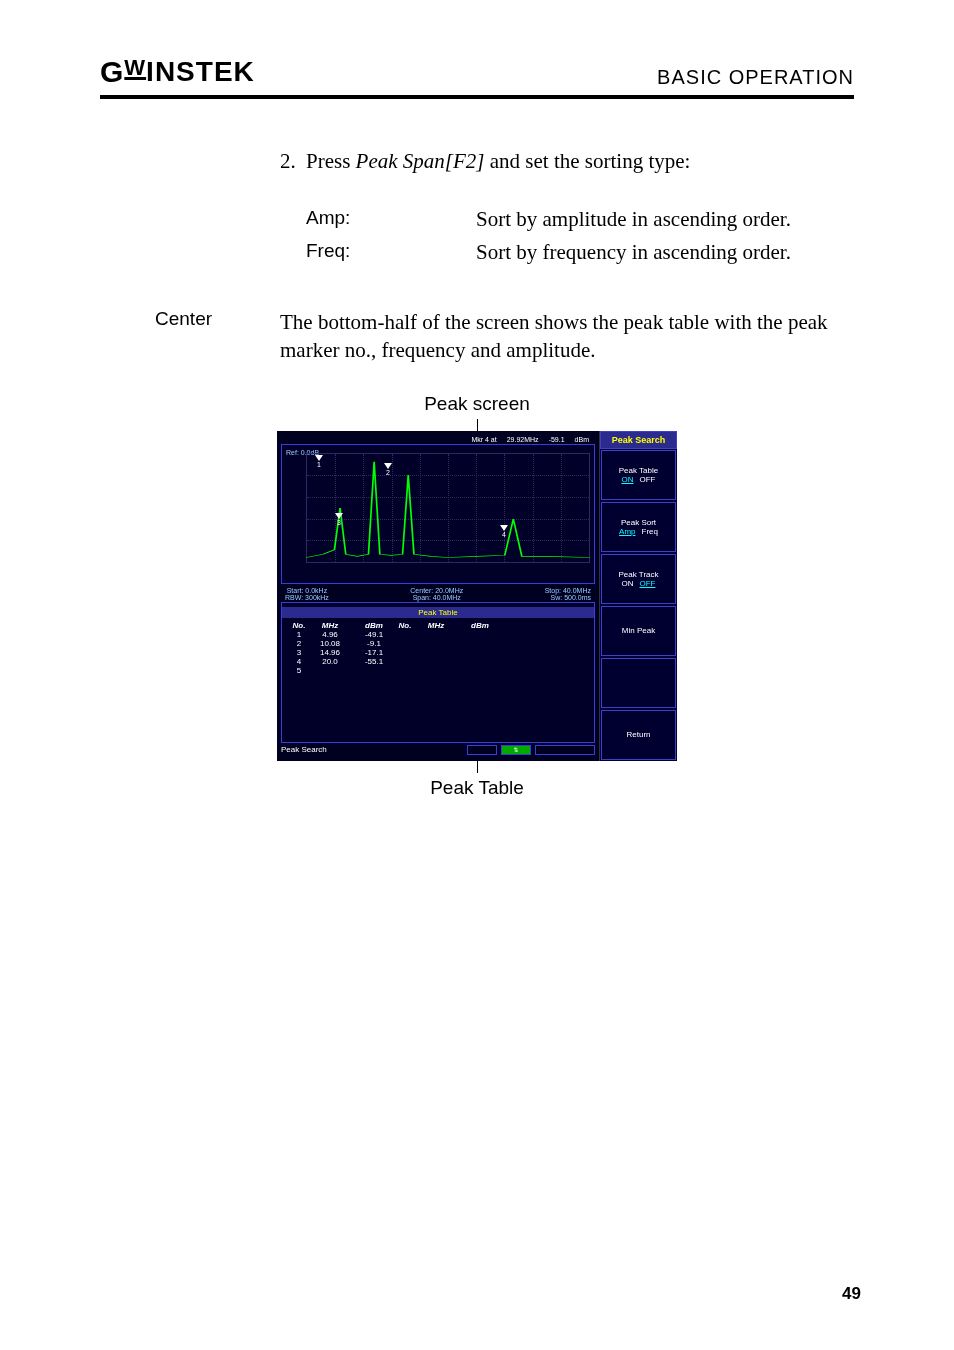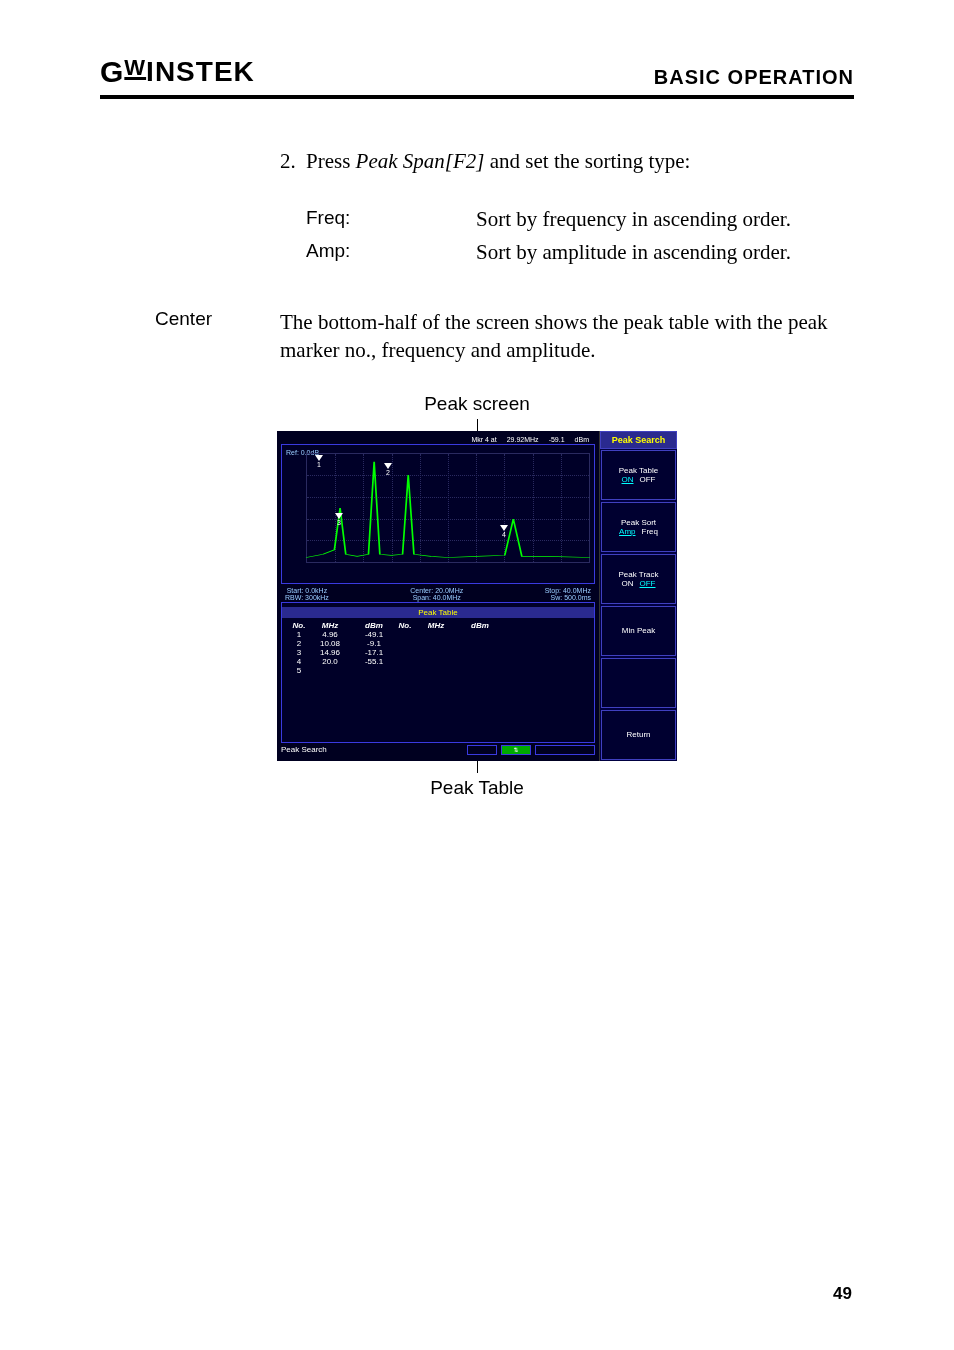--- a/index.html
+++ b/index.html
@@ -26,21 +26,21 @@
     letter-spacing: 1px;
     font-size: 28px;
     display: flex;
     align-items: center;
   }
   .logo-g { font-size: 30px; }
   .logo-w { font-size: 22px; position: relative; top: -4px; }
   .logo-underline { text-decoration: underline; text-decoration-thickness: 3px; }
   .section-title {
     font-family: Arial, sans-serif;
-    font-weight: 700;
+    font-weight: 400;
     font-size: 20px;
     letter-spacing: 1px;
   }
   .content-row { display: flex; }
   .leftcol { width: 180px; flex-shrink: 0; padding-left: 55px; font-family: Arial, sans-serif; font-size: 19px; }
   .rightcol { flex: 1; font-size: 21px; line-height: 1.35; }
   .step-line { display: flex; }
   .step-num { width: 26px; flex-shrink: 0; }
   .step-body { flex: 1; }
   .italic { font-style: italic; }
@@ -76,21 +76,21 @@
   .peak-table-box { flex:1; border:1px solid #3a3ae0; background:#000028; padding:4px 8px; font-size:8px;}
   .pt-header { background:#2a2a8f; color:#ff0; text-align:center; padding:1px 0; margin:0 -8px 3px -8px; font-size:8px;}
   .pt-cols { display:flex; font-weight:bold; color:#fff;font-style:italic;}
   .pt-cols span, .pt-row span { display:inline-block; }
   .c-no{width:18px;} .c-mhz{width:44px;} .c-dbm{width:44px;}
   .pt-row { display:flex; color:#fff; }
 
   .arrow-line { width:1px; background:#000; margin:0 auto; }
   .fig-caption-bottom { font-family: Arial, sans-serif; font-size: 19px; margin-top: 4px; }
 
-  .pagenum { position:absolute; bottom: 46px; right: 102px; font-family: Arial, sans-serif; font-weight:900; font-size:17px; }
+  .pagenum { position:absolute; bottom: 46px; right: 93px; font-family: Arial, sans-serif; font-weight:900; font-size:17px; }
 </style>
 </head>
 <body>
 
 <div class="header">
   <div class="logo">
     <span class="logo-g">G</span>
       <span class="logo-w logo-underline">W</span>
       <span>INSTEK</span>
   </div>
@@ -101,26 +101,26 @@
   <div class="leftcol"></div>
   <div class="rightcol">
     <div class="step-line">
       <div class="step-num">2.</div>
       <div class="step-body">
         <span>Press </span><span class="italic">Peak Span[F2]</span><span> and set the sorting type:</span>
       </div>
     </div>
     <div class="opt-table">
       <div class="opt-row">
+        <div class="opt-label">Amp:</div>
+        <div class="opt-desc">Sort by amplitude in ascending order.</div>
+      </div>
+      <div class="opt-row">
         <div class="opt-label">Freq:</div>
         <div class="opt-desc">Sort by frequency in ascending order.</div>
-      </div>
-      <div class="opt-row">
-        <div class="opt-label">Amp:</div>
-        <div class="opt-desc">Sort by amplitude in ascending order.</div>
       </div>
     </div>
   </div>
 </div>
 
 <div class="content-row display-block">
   <div class="leftcol">Center</div>
   <div class="rightcol">The bottom-half of the screen shows the peak table with the peak marker no., frequency and amplitude.</div>
 </div>
 

